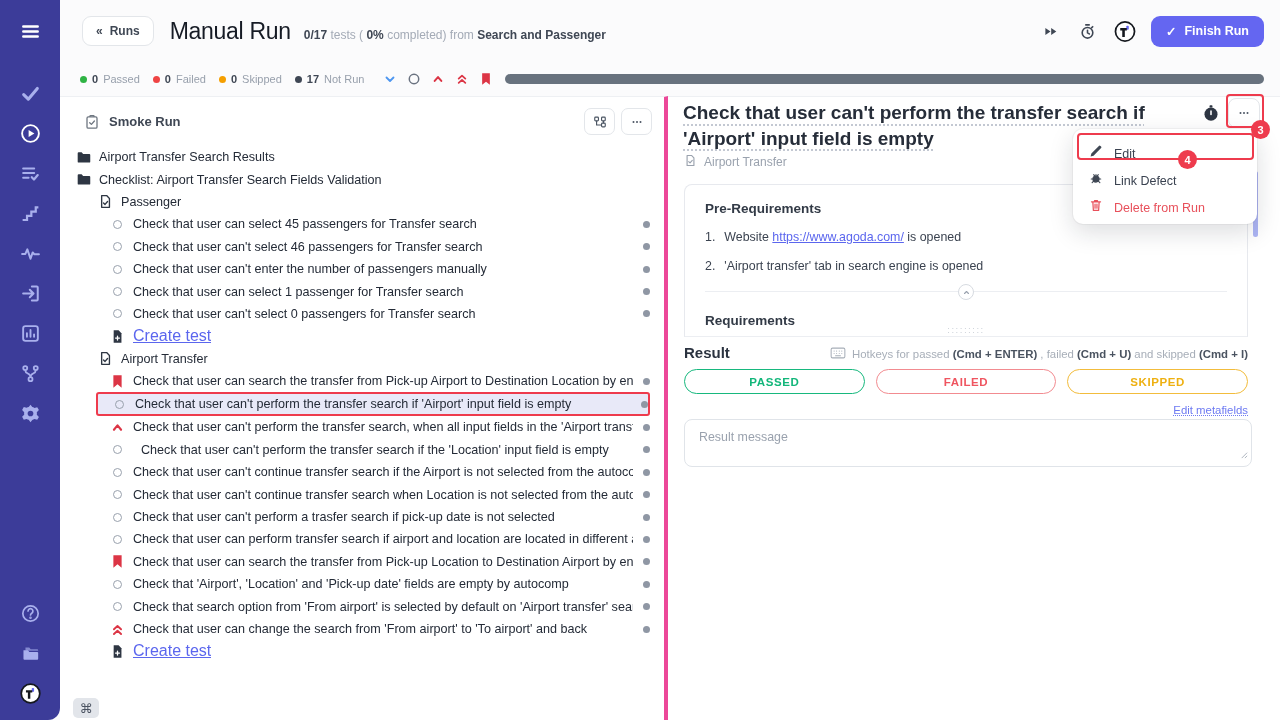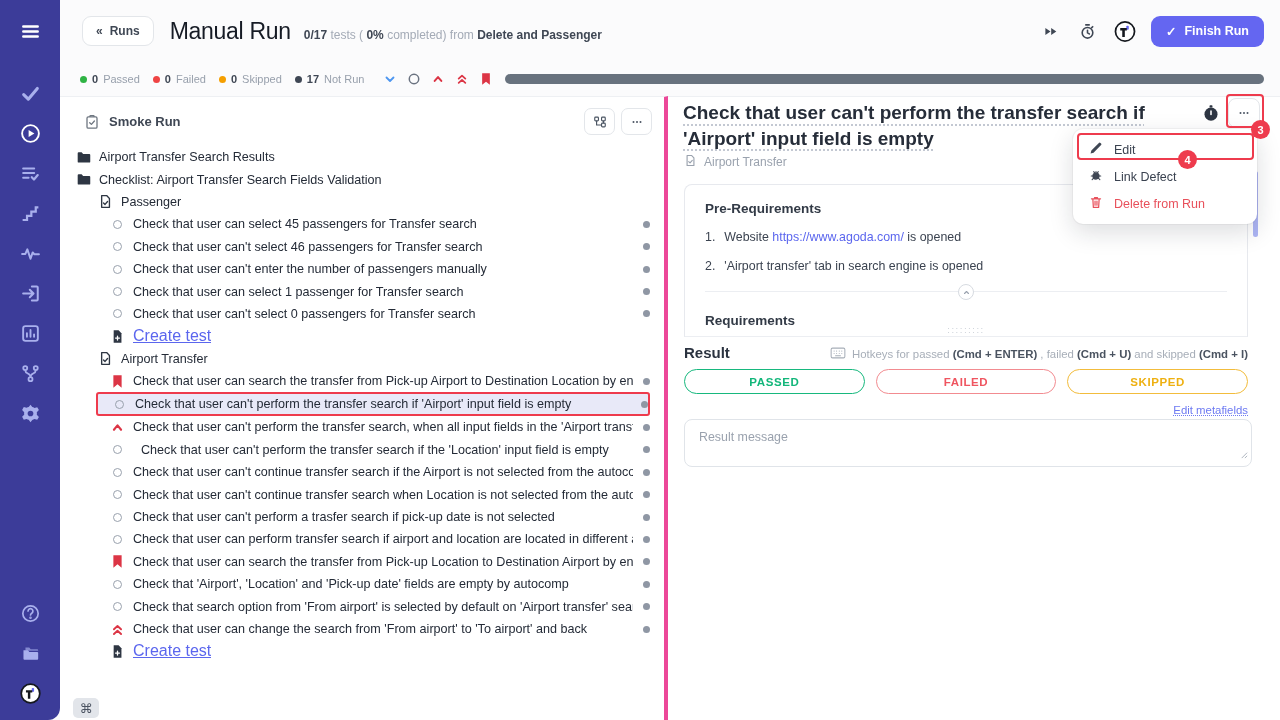--- a/index.html
+++ b/index.html
@@ -66,21 +66,21 @@
   .d-more{position:absolute;left:560px;top:1px;width:32px;height:30px;border:1px solid #e3e6ea;border-radius:8px;
           background:#fff;display:flex;align-items:center;justify-content:center;cursor:pointer}
   .breadcrumb{position:absolute;left:16px;top:57px;display:flex;gap:7px;align-items:center;font-size:12px;color:#9aa2ae;cursor:pointer}
   .breadcrumb svg{width:13px;height:13px}
 
   .card{position:absolute;left:16px;top:87px;width:564px;height:153px;border:1px solid #e7e9ee;border-bottom:1px solid #eceef2;
         border-radius:8px 8px 0 0;overflow:hidden;padding:16px 20px;background:#fff}
   .card h3{font-size:13.5px;font-weight:700;color:#323a46}
   .preq-list{margin-top:14px;display:flex;flex-direction:column;gap:15px;font-size:12.4px;color:#3b4350}
   .preq-item{display:flex;gap:9px}
-  a.link{color:var(--link);cursor:pointer}
+  a.link{color:var(--link);text-decoration:underline;cursor:pointer}
   .card-divider{position:relative;margin:18px 0 0;border-top:1px solid #eceef2}
   .div-toggle{position:absolute;left:50%;top:-8px;transform:translateX(-50%);width:16px;height:16px;border:1px solid #d7dbe1;
               border-radius:50%;background:#fff;display:flex;align-items:center;justify-content:center;cursor:pointer}
   .req-head{margin-top:21px}
   .drag-dots{position:absolute;left:50%;bottom:1px;transform:translateX(-50%);color:#c4cad2;font-size:8px;
              letter-spacing:1.5px;line-height:4px;cursor:row-resize}
   .scroll-thumb{position:absolute;left:585px;top:74px;width:5px;height:66px;background:#adb5f4;border-radius:3px;cursor:grab}
 
   .result-head{position:absolute;left:16px;top:247px;font-size:15px;font-weight:800;color:#2b3340}
   .hotkeys{position:absolute;right:32px;top:250px;display:flex;align-items:center;gap:6px;font-size:11.4px;color:#a7aeb8;white-space:nowrap}
@@ -91,21 +91,21 @@
   .metafields{position:absolute;right:32px;top:307px;font-size:11.4px;color:#6d7af2;text-decoration:underline dotted;cursor:pointer}
   .msgwrap{position:absolute;left:16px;top:322px;width:568px;height:48px}
   .msgwrap textarea{width:100%;height:100%;border:1px solid #e0e4e9;border-radius:8px;padding:10px 14px;
         font:12.4px "Liberation Sans",sans-serif;color:#3b4350;resize:none;outline:none;background:#fff}
   .msgwrap textarea::placeholder{color:#9aa2ae}
   .corner{position:absolute;right:4px;bottom:4px;pointer-events:none}
 
   
   .menu{position:absolute;left:405px;top:32px;width:184px;background:#fff;border-radius:10px;padding:7px 0;z-index:20;
         box-shadow:0 8px 24px rgba(23,28,38,.15),0 0 0 1px rgba(23,28,38,.04)}
-  .menu-item{display:flex;align-items:center;gap:11px;padding:2px 16px;font-size:12.5px;color:#3a4250;height:27px;cursor:pointer}
+  .menu-item{display:flex;align-items:flex-end;gap:11px;padding:2px 16px;font-size:12.5px;color:#3a4250;height:27px;cursor:pointer}
   .menu-item.danger{color:#e8505b}
   .menu-item svg{width:14px;height:14px;flex:0 0 14px}
 
   
   .annot{position:absolute;border:2px solid var(--annotation);border-radius:4px;z-index:30;pointer-events:none}
   #annot-more{left:1226px;top:94px;width:38px;height:34px}
   #annot-edit{left:1077px;top:133px;width:177px;height:27px}
   .badge{position:absolute;width:19px;height:19px;border-radius:50%;background:var(--annotation);color:#fff;font-size:11px;
          font-weight:700;display:flex;align-items:center;justify-content:center;z-index:31;pointer-events:none}
   #badge3{left:1251px;top:120px}
@@ -204,21 +204,21 @@
     <span>«</span>
     <span>Runs</span>
   </button>
   <div class="title-wrap">
     <span class="page-title">Manual Run</span>
     <span class="subtitle">
       <b>0/17</b>
       <span>tests (</span>
       <b>0%</b>
       <span>completed) from</span>
-      <b>Delete and Passenger</b>
+      <b>Search and Passenger</b>
     </span>
   </div>
   <div class="header-right">
     <span class="hicon">
       <svg viewBox="0 0 16 16" width="15" height="15" fill="currentColor">
           <path d="M2.5 4.3v7.4L8 8z"></path>
           <path d="M8.7 4.3v7.4L14.2 8z"></path>
         </svg>
     </span>
     <span class="hicon">

